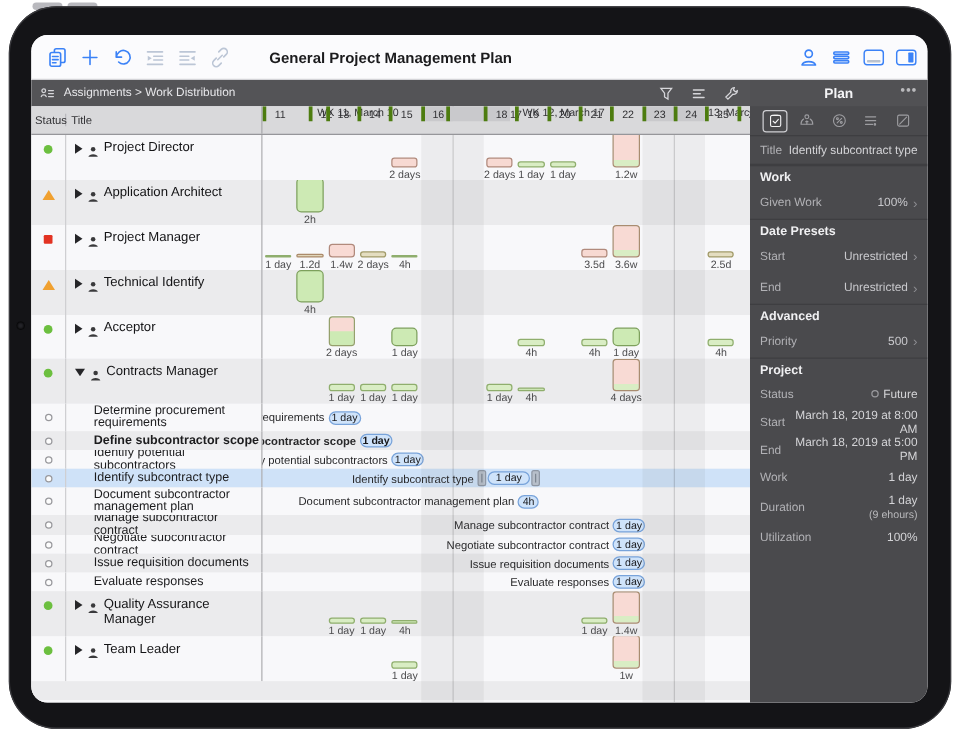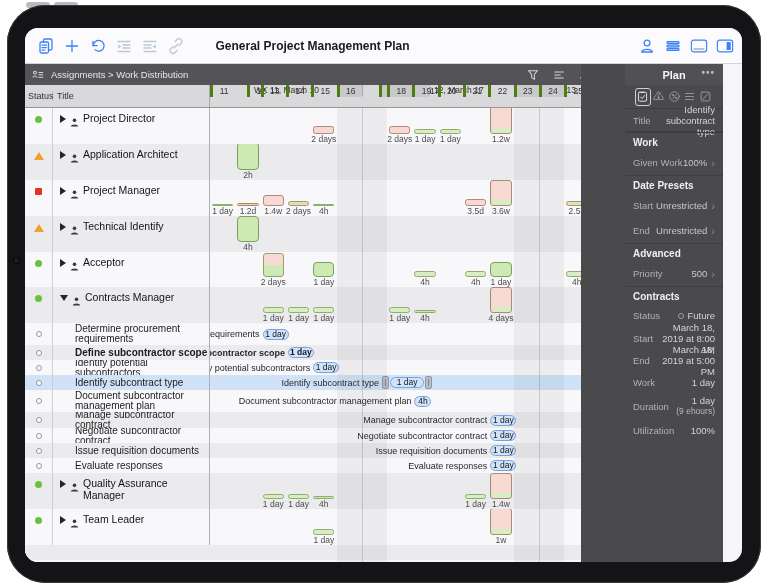--- a/index.html
+++ b/index.html
@@ -81,21 +81,21 @@
         font-size:8.5px;line-height:9px;text-align:center;color:#17171a;}
   .selwrap{position:absolute;height:13px;}
   .hdl{position:absolute;top:0;width:7px;height:13px;background:#b7bfca;border:1px solid #8e97a4;border-radius:2px;}
   .hdl:after{content:"";position:absolute;left:2px;top:2px;bottom:2px;width:1px;background:#7d8692;}
   .selwrap .pill{top:1px;}
   
   .ovl{position:absolute;left:185px;top:0;width:390px;height:454px;pointer-events:none;z-index:2;}
   .we-stripe{position:absolute;top:0;height:100%;background:rgba(80,80,90,0.07);}
   .wk-line{position:absolute;top:0;height:100%;width:1px;background:rgba(0,0,0,0.14);}
   
-  .panel{position:absolute;left:556px;top:36px;width:142px;height:498px;background:#4a4a4d;color:#cfcfd2;padding-left:44px;}
+  .panel{position:absolute;left:575px;top:36px;width:142px;height:498px;background:#4a4a4d;color:#cfcfd2;}
   .p-head{height:21px;display:flex;align-items:center;justify-content:center;position:relative;
           font-size:11px;font-weight:bold;color:#f4f4f6;background:#515154;}
   .p-more{position:absolute;right:8px;font-size:10px;color:#b9b9bc;letter-spacing:1px;top:3px;}
   .p-tabs{height:23px;display:flex;align-items:center;justify-content:space-between;padding:0 10px;}
   .p-tab{width:20px;height:18px;display:flex;align-items:center;justify-content:center;color:#9d9da1;border-radius:3px;}
   .p-tab.on{color:#f2f2f4;border:1px solid #cfcfd3;}
   .p-tab svg{width:13px;height:13px;stroke:currentColor;fill:none;stroke-width:1.1;stroke-linecap:round;stroke-linejoin:round;}
   .p-body{font-size:9.5px;}
   .f{display:flex;align-items:center;padding:0 8px;position:relative;}
   .f-label{color:#b2b2b6;flex:none;}
@@ -227,21 +227,21 @@
         </div>
         <div class="gh-right" id="gh-right">
             <div class="wk-cell" style="left: 0px; width: 151.8px;">WK 11, March 10</div>
             <div class="day-cell" style="left: 0px; width: 25.3px;">11</div>
             <div class="day-cell" style="left: 37px; width: 25.3px;">12</div>
             <div class="day-cell" style="left: 50.6px; width: 25.3px;">13</div>
             <div class="day-cell" style="left: 75.9px; width: 25.3px;">14</div>
             <div class="day-cell" style="left: 101.2px; width: 25.3px;">15</div>
             <div class="day-cell we" style="left: 126.5px; width: 25.3px;">16</div>
             <div class="wk-cell" style="left: 151.8px; width: 177.1px;">WK 12, March 17</div>
-            <div class="day-cell we" style="left: 169px; width: 25.3px; padding-left: 48px;">17</div>
+            <div class="day-cell we" style="left: 147px; width: 25.3px; padding-left: 48px;">17</div>
             <div class="day-cell" style="left: 177.1px; width: 25.3px;">18</div>
             <div class="day-cell" style="left: 202.4px; width: 25.3px;">19</div>
             <div class="day-cell" style="left: 227.7px; width: 25.3px;">20</div>
             <div class="day-cell" style="left: 253px; width: 25.3px;">21</div>
             <div class="day-cell" style="left: 278.3px; width: 25.3px;">22</div>
             <div class="day-cell we" style="left: 303.6px; width: 25.3px;">23</div>
             <div class="wk-cell" style="left: 328.9px; width: 75.9px;">WK 13, March</div>
             <div class="day-cell we" style="left: 328.9px; width: 25.3px;">24</div>
             <div class="day-cell" style="left: 354.2px; width: 25.3px;">25</div>
             <div class="day-cell" style="left: 379.5px; width: 25.3px;">26</div>
@@ -621,21 +621,21 @@
               <span class="f-label">End</span>
               <span class="f-val">Unrestricted</span>
               <span class="chev">›</span>
             </div>
             <div class="f f-sec">Advanced</div>
             <div class="f f-nav">
               <span class="f-label">Priority</span>
               <span class="f-val">500</span>
               <span class="chev">›</span>
             </div>
-            <div class="f f-sec">Contracts</div>
+            <div class="f f-sec">Project</div>
             <div class="f f-status">
               <span class="f-label">Status</span>
               <span class="f-val"><span class="ocir"></span>Future</span>
             </div>
             <div class="f f-kv">
               <span class="f-label">Start</span>
               <span class="f-val">March 18, 2019 at 8:00 AM</span>
             </div>
             <div class="f f-kv">
               <span class="f-label">End</span>

